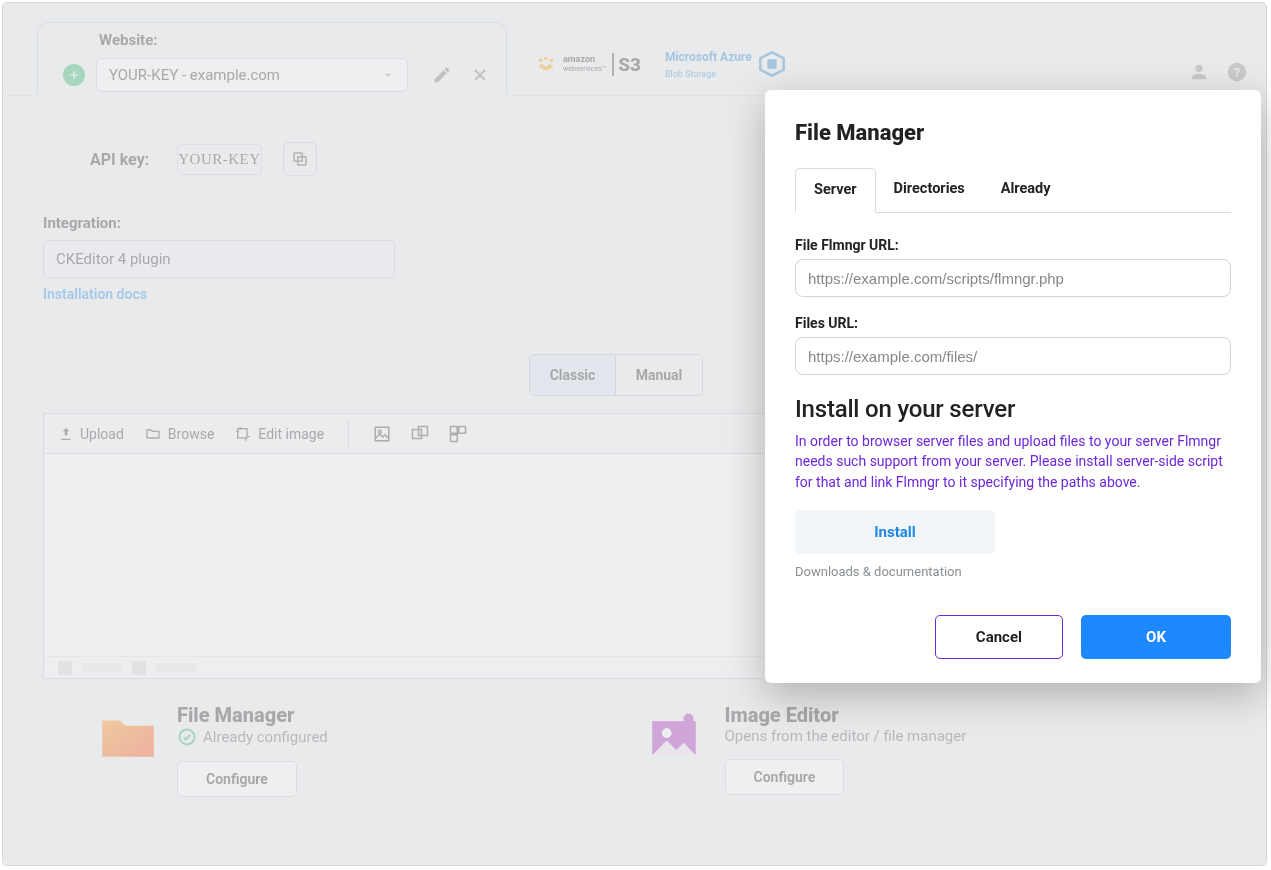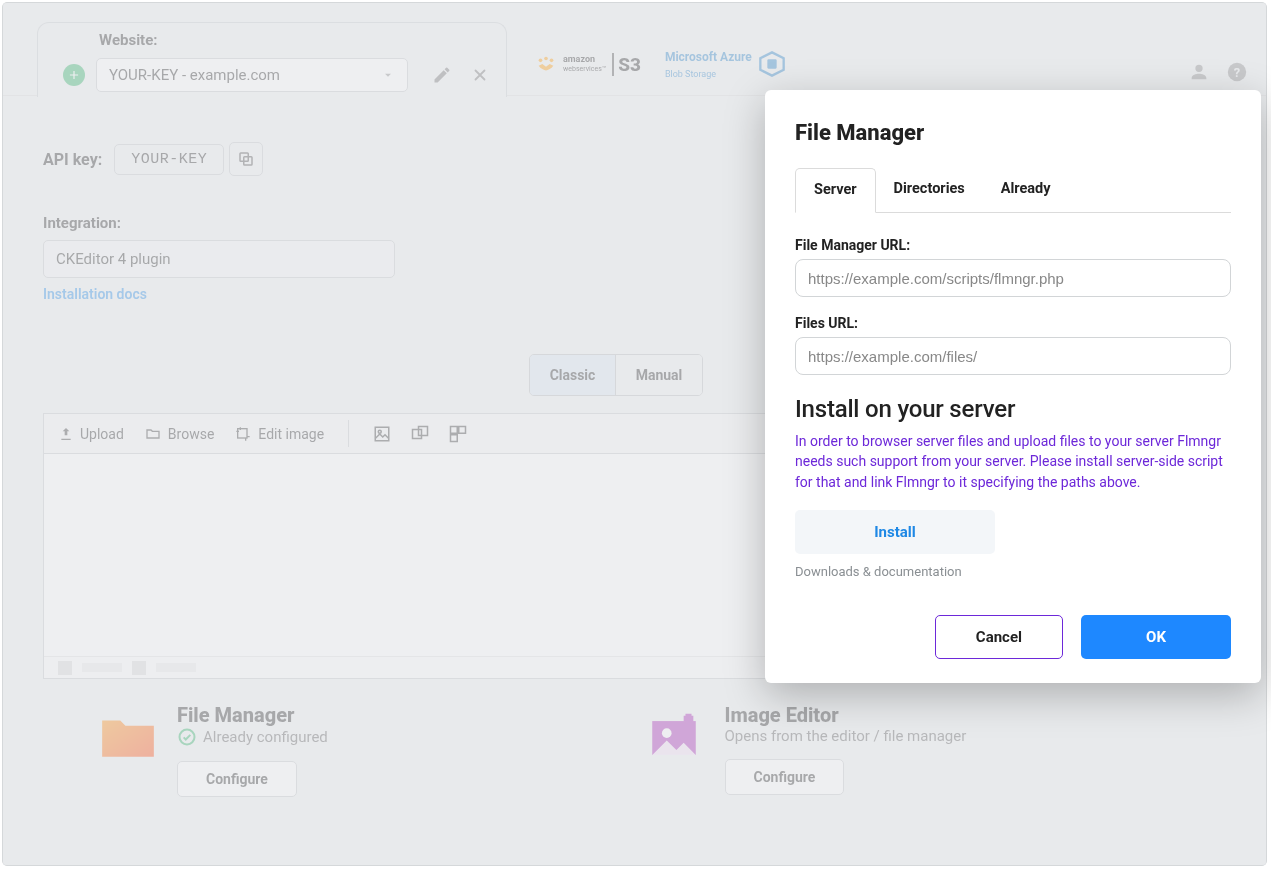--- a/index.html
+++ b/index.html
@@ -69,25 +69,25 @@
     display: flex; gap: 24px; align-items: center;
   }
   .account-icons {
     position: absolute; right: 18px; top: 58px;
     display: flex; gap: 16px;
     color: #757575;
   }
   .content {
     position: absolute; left: 40px; top: 125px; right: 40px; bottom: 20px;
   }
-  .api-row { display: flex; align-items: center; gap: 12px; margin-top: 14px; }
+  .api-row { display: flex; align-items: center; gap: 28px; margin-top: 14px; margin-left: 47px; }
   .api-row .label { font-size: 16px; font-weight: 700; }
   .api-key-box {
     border: 1px solid #c0c4c6; border-radius: 5px;
-    padding: 6px 16px; font-family: Liberation Mono, monospace;
+    padding: 6px 0; font-family: Liberation Serif, serif;
     font-size: 15px; letter-spacing: .5px;
     display: flex; align-items: center;
   }
   .copy-box {
     width: 34px; height: 34px;
     border: 1px solid #c0c4c6; border-radius: 5px;
     display: flex; align-items: center; justify-content: center;
     margin-left: -7px;
   }
   .integ-label { font-size: 15px; font-weight: 700; margin-top: 38px; }
@@ -384,21 +384,21 @@
   <div class="dim-overlay"></div>
 
   <div class="modal">
     <h2>File Manager</h2>
     <div class="tabs">
       <div class="tab active">Server</div>
       <div class="tab">Directories</div>
       <div class="tab">Already</div>
     </div>
 
-    <div class="fld-label">File Manager URL:</div>
+    <div class="fld-label">File Flmngr URL:</div>
     <input class="txt-input" placeholder="https://example.com/scripts/flmngr.php" style="">
 
     <div class="fld-label">Files URL:</div>
     <input class="txt-input" placeholder="https://example.com/files/" style="">
 
     <h3>Install on your server</h3>
     <p>In order to browser server files and upload files to your server Flmngr needs such support from your server. Please install server-side script for that and link Flmngr to it specifying the paths above.</p>
 
     <div class="install-btn">Install</div>
     <div class="dl-docs">Downloads &amp; documentation</div>

